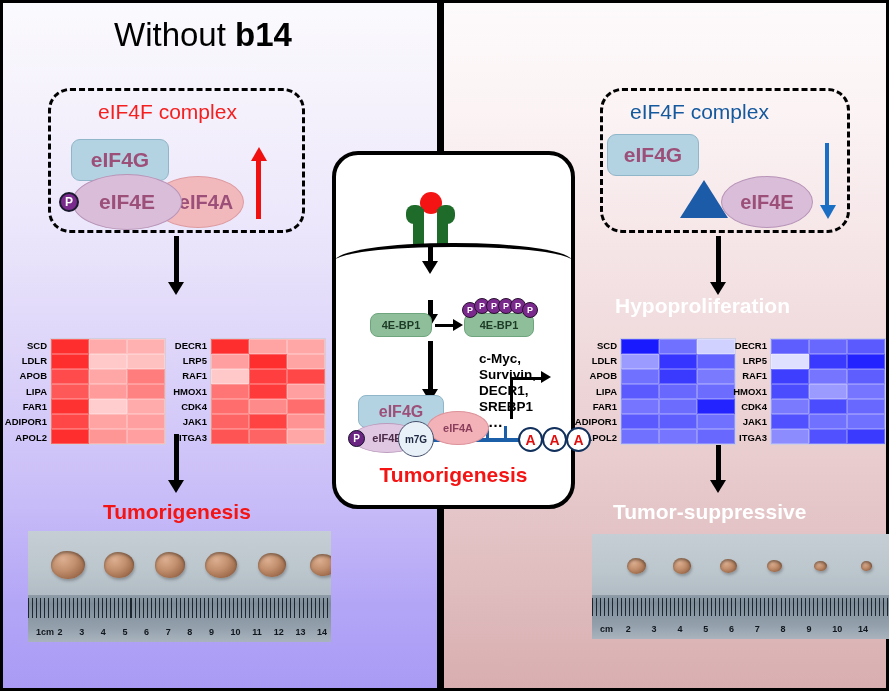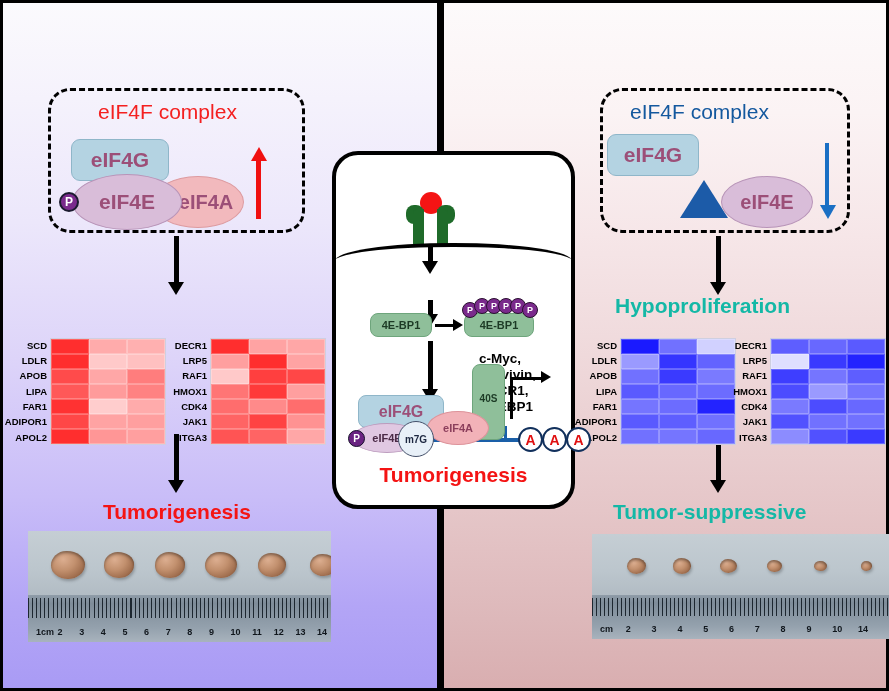--- a/index.html
+++ b/index.html
@@ -79,21 +79,21 @@
   
   .varrow { position:absolute; }
   .varrow .shaft { position:absolute; left:0; top:0; width:5px; background:#000; }
   .varrow .head  { position:absolute; left:-6px; width:0; height:0;
      border-left:8.5px solid transparent; border-right:8.5px solid transparent;
      border-top:13px solid #000; }
 
   
   .stage { position:absolute; font-size:21px; font-weight:700; white-space:nowrap; }
   .stage.red  { color:#f41414; }
-  .stage.blue { color:#14b8a6; }
+  .stage.blue { color:#ffffff; }
   #hyper  { left:77px;  top:294px; }
   #hypo   { left:615px; top:294px; }
   #tumo   { left:103px; top:500px; }
   #tsup   { left:613px; top:500px; }
 
   
   .hm { position:absolute; display:flex; }
   .hm .labels { display:flex; flex-direction:column; justify-content:space-between; }
   .hm .labels span { font-size:9.5px; font-weight:700; color:#000;
       text-align:right; padding-right:3px; line-height:1; height:15px;
@@ -209,20 +209,21 @@
 </style>
 </head>
 <body>
 
 <div id="fig">
 
   <div class="half" id="left-bg"></div>
   <div class="half" id="right-bg"></div>
   <div id="divider"></div>
 
+  <div class="panel-title" id="title-left"><span>Without </span><b>b14</b></div>
 
   <div class="dashbox" id="box-left"></div>
   <div class="complex-label" id="cl-left">eIF4F complex</div>
   <div class="eif4g-box" id="g-left">eIF4G</div>
   <div class="ellipse" id="a-left">eIF4A</div>
   <div class="ellipse" id="e-left">eIF4E</div>
   <div class="pbadge" id="p-left">P</div>
   <div id="up-arrow">
     <div class="head"></div>
     <div class="shaft"></div>
@@ -548,21 +549,20 @@
     </div>
 
     <div id="targets">
         <div>c-Myc,</div>
         <div>Survivin,</div>
         <div>DECR1,</div>
         <div>SREBP1</div>
       </div>
     <div id="ellipsis">…</div>
 
-    <div id="c-40s">40S</div>
     <div id="c-g">eIF4G</div>
     <div id="c-a">eIF4A</div>
     <div id="c-e">eIF4E</div>
     <div id="c-p">P</div>
     <div id="c-cap">m7G</div>
 
     <div id="bracket">
       <div class="bh"></div>
     </div>
 

